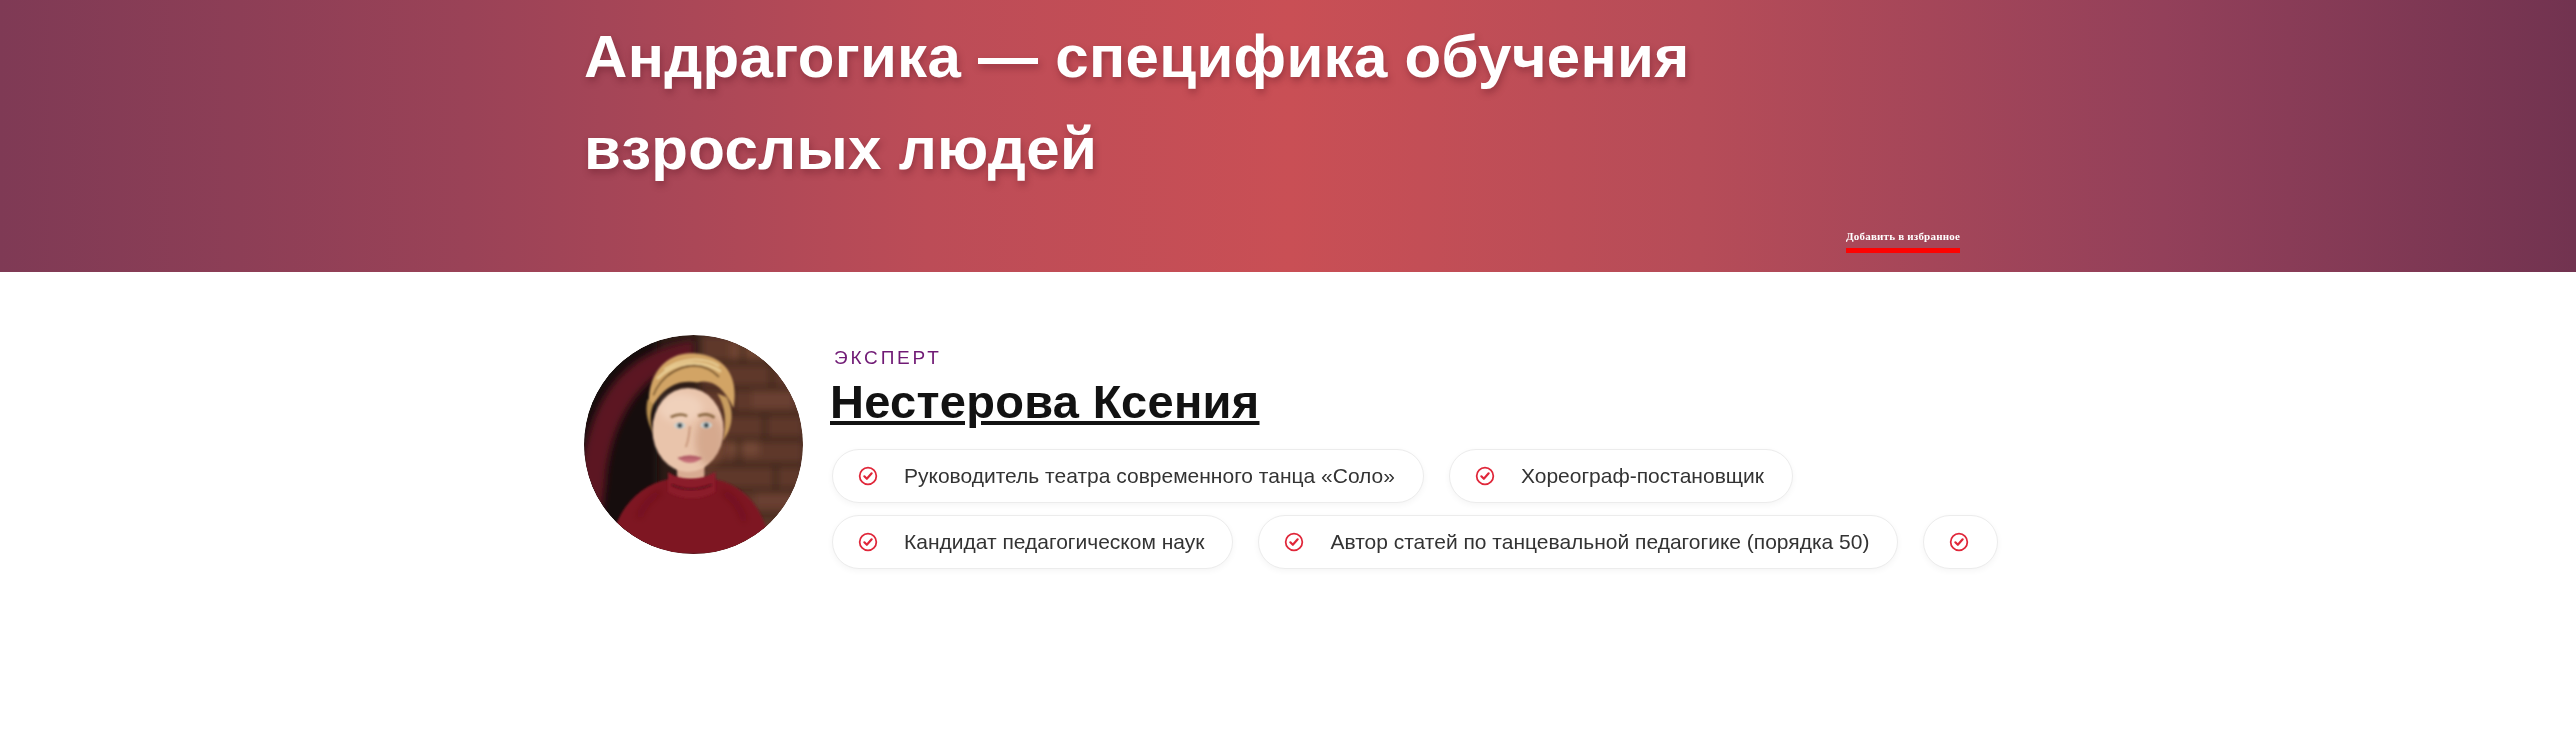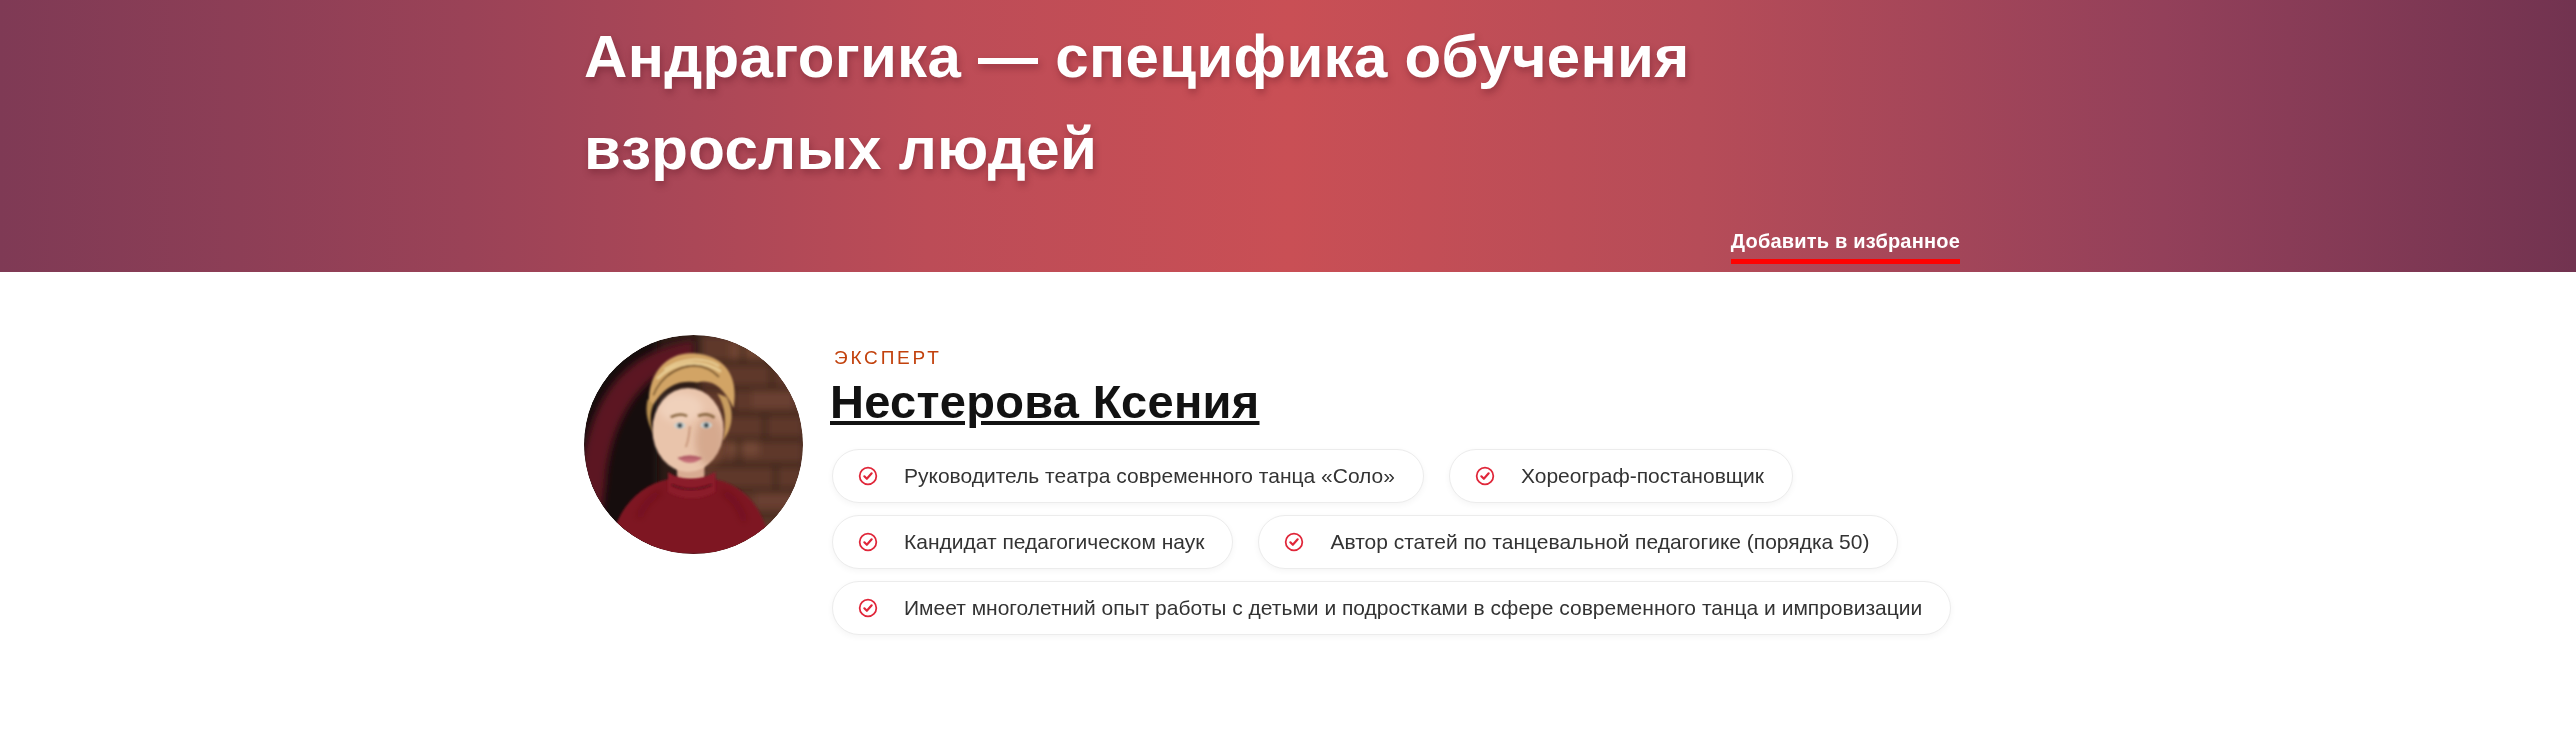--- a/index.html
+++ b/index.html
@@ -29,24 +29,25 @@
     text-shadow: 1.4px 3.5px 7px rgba(80,15,25,0.35);
   }
   .fav-link {
     position: absolute; right: 616px; top: 230px;
     display: inline-block;
     text-decoration: none;
     text-align: right;
   }
   .fav-text {
     display: block;
-    font-size: 20px; font-weight: 700;
+    font-size: 11px; font-weight: 700;
     color: #ffffff;
     letter-spacing: 0.2px;
     white-space: nowrap;
+    font-family: Liberation Serif, serif;
   }
   .fav-underline {
     display: block;
     margin-top: 6.3px;
     height: 4.9px; width: 100%;
     background: #fe0202;
   }
 
   
   .expert-card { position: absolute; left: 0; top: 272px; width: 2576px; height: 481px; }
@@ -54,21 +55,21 @@
   .avatar {
     position: absolute; left: 584px; top: 63px;
     width: 219px; height: 219px;
     border-radius: 50%;
     display: block;
   }
   .expert-label {
     position: absolute; left: 834px; top: 75px;
     font-size: 19px; font-weight: 500;
     letter-spacing: 2.8px;
-    color: #c2410c;
+    color: #701a75;
   }
   .expert-name {
     position: absolute; left: 830px; top: 102px;
     margin: 0;
     font-size: 47px; font-weight: 700;
     color: #121212;
     letter-spacing: 0.3px;
     text-decoration: underline;
   }
   .badge-list {
@@ -241,18 +242,17 @@
     </svg>
     <span class="badge-text">Автор статей по танцевальной педагогике (порядка 50)</span>
   </li>
 
 
   <li class="badge">
     <svg class="check" viewBox="0 0 24 24">
       <circle cx="12" cy="12" r="10"></circle>
       <path d="M7.6 12.4l3 3 5.8-6.6"></path>
     </svg>
-    <span class="badge-text">Имеет многолетний опыт работы с детьми и подростками в сфере современного танца и импровизации</span>
   </li>
 </ul>
   </main>
 </div>
 
 
 </body></html>

